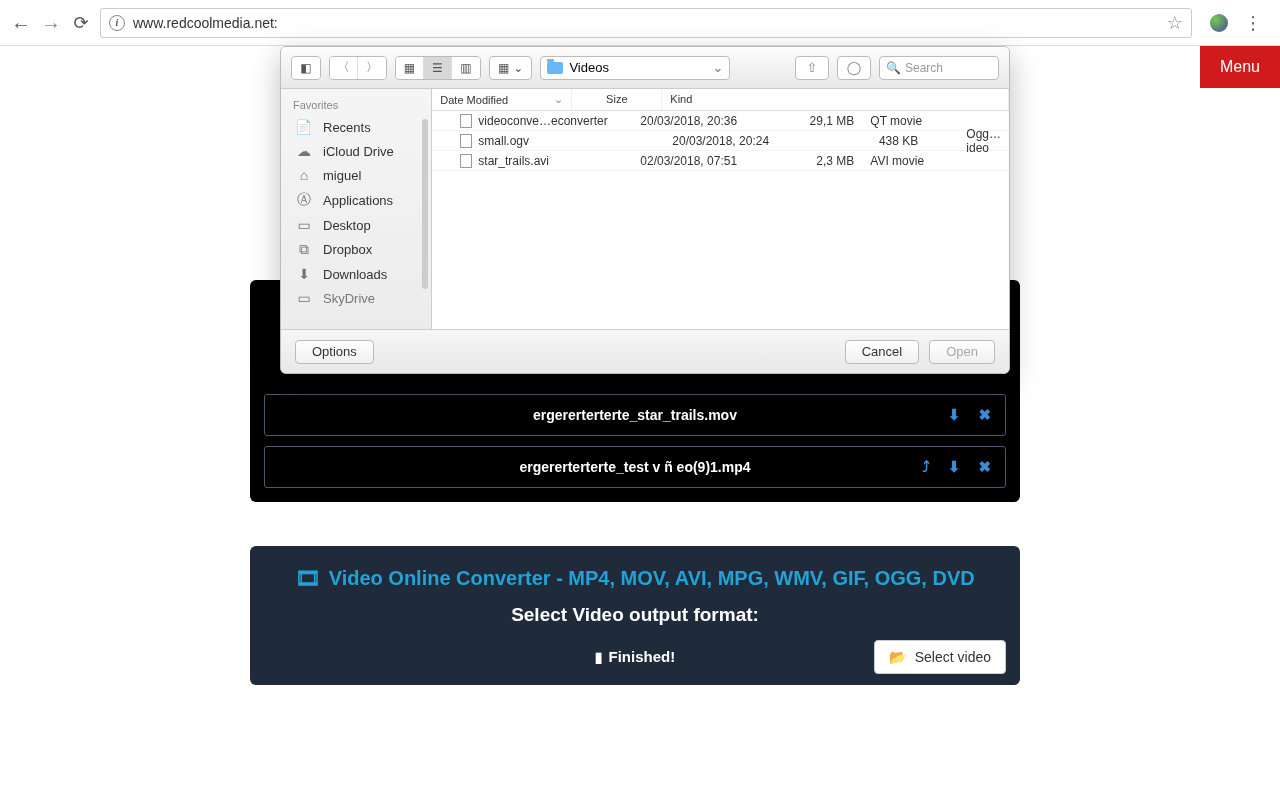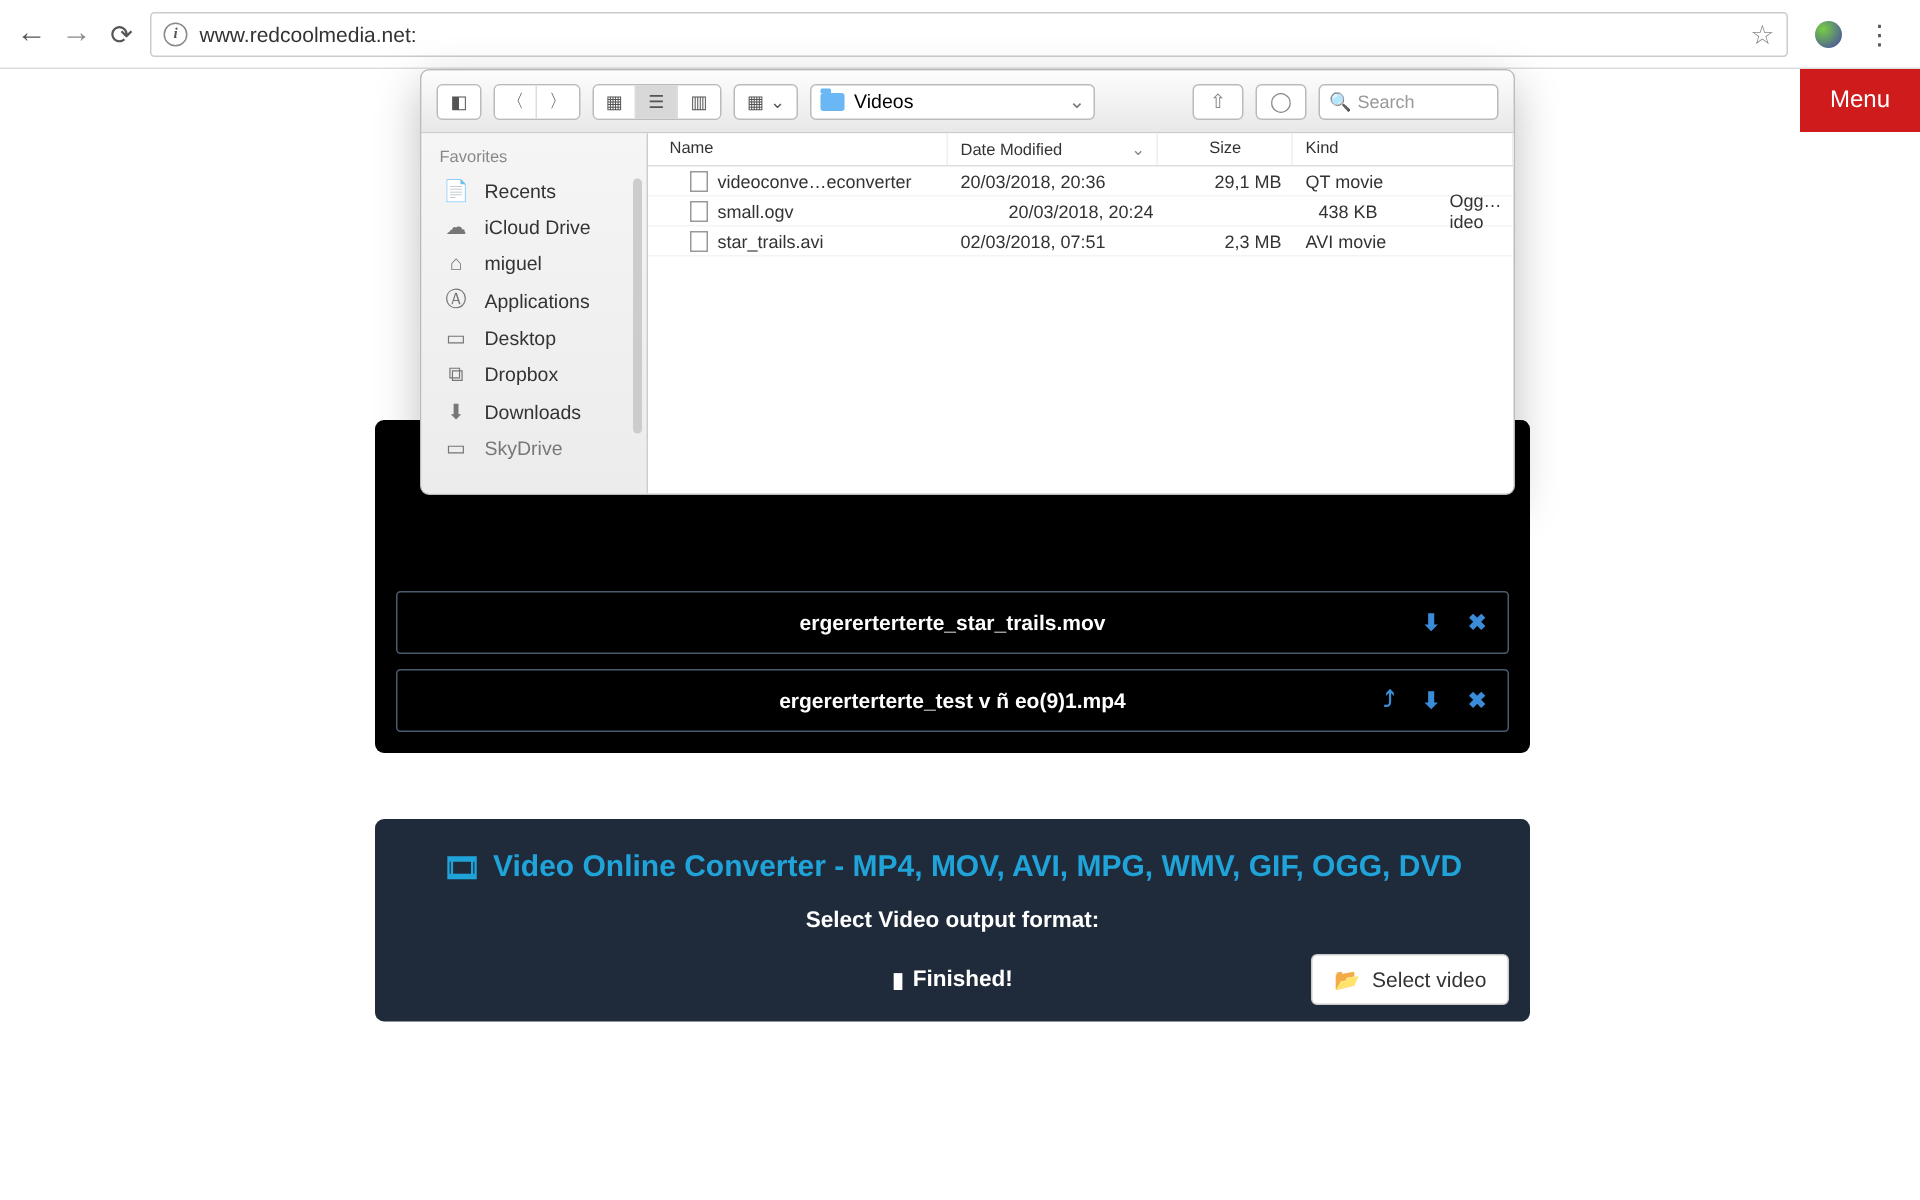--- a/index.html
+++ b/index.html
@@ -26,21 +26,21 @@
 .file-row { border: 1px solid #4a5a6e; border-radius: 3px; margin-bottom: 10px; height: 42px; display: flex; align-items: center; justify-content: center; position: relative; }
 .file-row:last-child { margin-bottom: 0; }
 .file-name { color: #fff; font-size: 14px; font-weight: 600; }
 .row-icons { position: absolute; right: 14px; display: flex; gap: 18px; }
 .row-icons span { color: #3a8cd8; font-size: 15px; cursor: pointer; font-weight: bold; }
 
 
 .card2 { position: absolute; left: 250px; top: 500px; width: 770px; background: #1f2b3a; border-radius: 6px; padding: 20px 14px; }
 .card2-title { color: #1fa3d8; font-size: 20px; font-weight: 600; text-align: center; display: flex; align-items: center; justify-content: center; gap: 8px; }
 .film-icon { color: #1fa3d8; font-size: 20px; }
-.card2-sub { color: #fff; text-align: center; font-weight: 600; font-size: 15px; margin-top: 14px; }
+.card2-sub { color: #fff; text-align: center; font-weight: 600; font-size: 19px; margin-top: 14px; }
 .select-format { width: 100%; height: 36px; background: #fff; border: 1px solid #ccc; border-radius: 4px; margin-top: 14px; display: flex; align-items: center; padding: 0 10px; position: relative; font-size: 15px; color: #333; cursor: pointer; }
 .select-caret { position: absolute; right: 8px; display:flex; flex-direction: column; font-size: 8px; color: #666; line-height: 7px;}
 .card2-bottom { display: flex; align-items: center; justify-content: center; margin-top: 22px; position: relative; }
 .finished { color: #fff; font-weight: 600; font-size: 15px; display: flex; align-items: center; gap: 6px; }
 .select-video-btn { position: absolute; right: 0; background: #fff; border: 1px solid #ccc; border-radius: 4px; height: 34px; padding: 0 14px; display: flex; align-items: center; gap: 8px; font-size: 14px; cursor: pointer; color:#333; }
 
 
 .dialog { position: absolute; left: 280px; top: 0; width: 730px; background: #f0f0f0; border: 1px solid #bbb; border-radius: 6px; box-shadow: 0 10px 30px rgba(0,0,0,0.25); overflow: hidden; }
 .dialog-toolbar { height: 42px; background: linear-gradient(#fdfdfd,#e8e8e8); border-bottom: 1px solid #ccc; display: flex; align-items: center; padding: 0 10px; gap: 8px; }
 .seg { display: flex; border: 1px solid #bbb; border-radius: 4px; overflow: hidden; height: 24px; background: #fff; }
@@ -203,21 +203,20 @@
             </div>
             <div class="fav-item cut">
               <span class="fav-item-icon">▭</span>
               <span>SkyDrive</span>
             </div>
           </div>
         <div class="scroll-hint"></div>
       </div>
       <div class="file-table">
         <div class="ft-head">
-          <div class="col-name">Name</div>
           <div class="col-date">
               <span>Date Modified</span>
               <span style="margin-left:auto;color:#888;">⌄</span>
             </div>
           <div class="col-size">Size</div>
           <div class="col-kind">Kind</div>
         </div>
         <div id="file-rows">
             <div class="ft-row">
               <div class="ft-name-cell">
@@ -242,15 +241,21 @@
                 <span class="file-glyph"></span>
                 <span>star_trails.avi</span>
               </div>
               <div class="col-date">02/03/2018, 07:51</div>
               <div class="col-size">2,3 MB</div>
               <div class="col-kind">AVI movie</div>
             </div>
           </div>
       </div>
     </div>
+    <div class="dialog-footer">
+      <button class="mac-btn">Options</button>
+      <div class="spacer"></div>
+      <button class="mac-btn">Cancel</button>
+      <button class="mac-btn disabled">Open</button>
+    </div>
   </div>
 
 </div>
 
 </body></html>

